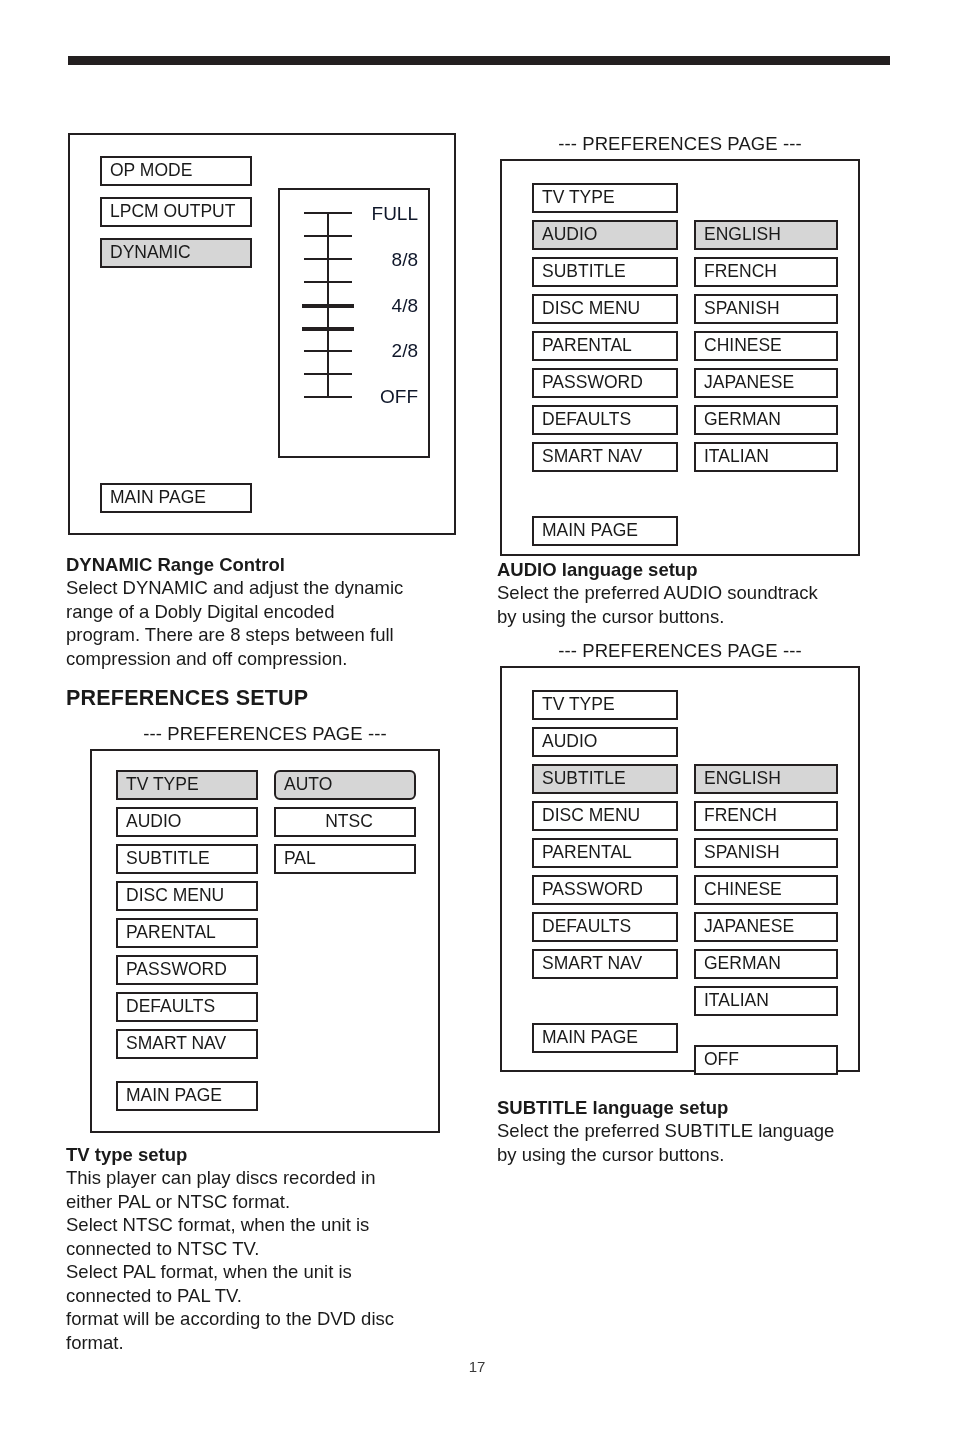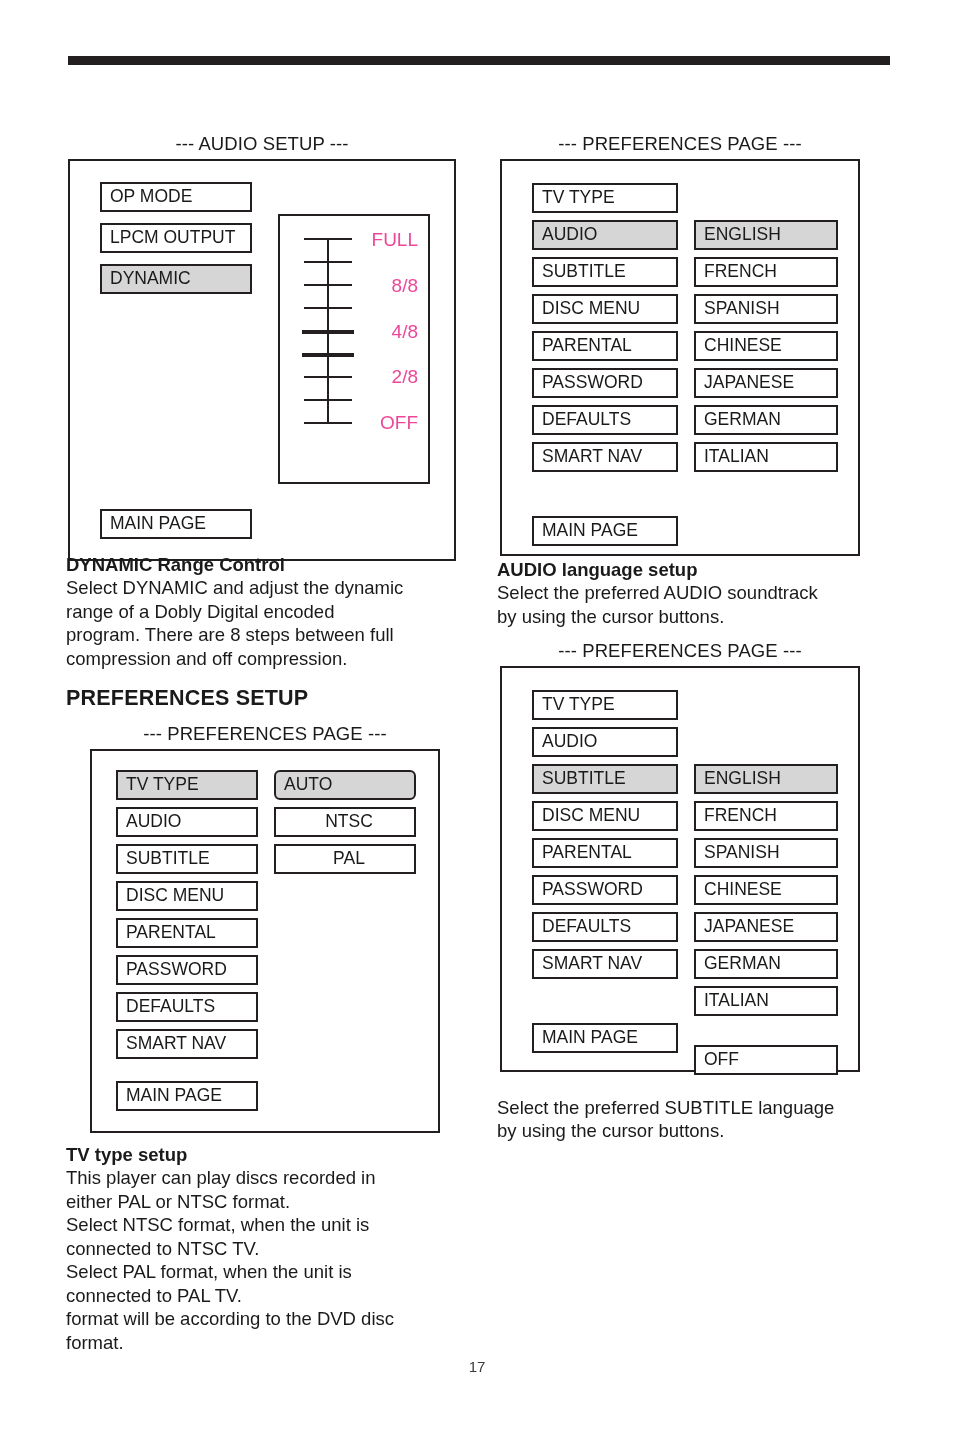--- a/index.html
+++ b/index.html
@@ -51,21 +51,21 @@
 
   
   .slider-box { position:absolute; border:2px solid #231f20; background:#fff; }
   .slider-ticks { position:absolute; }
   .tick { position:absolute; height:2px; background:#231f20; left:0; }
   .tick.bold { height:4px; }
   .stem { position:absolute; width:2px; background:#231f20; }
   .slider-labels { position:absolute; }
   .slider-label {
     position:absolute; font-size:19px; right:0; white-space:nowrap;
-    text-align:right; color:#ec4899; line-height:1;
+    text-align:right; color:#0f172a; line-height:1;
   }
 
   
   .copy { font-size: 18.5px; line-height: 1.27; color:#1a1a1a; }
   .copy .hd { font-weight: bold; }
   .copy p { margin:0; }
   .section-head {
     font-size: 21.5px; font-weight:bold; color:#1a1a1a; letter-spacing:.2px;
   }
 
@@ -75,21 +75,20 @@
   }
 </style>
 </head>
 <body>
 
 <div class="page-header">
   <div class="header-rule"></div>
 </div>
 
 <div class="abs" style="left:68px; top:133px; width:388px;">
-  <div class="osd-caption">--- AUDIO SETUP ---</div>
   <div class="osd-panel" style="width:388px; height:402px;">
     <div class="osd-col" id="audio-menu" style="left:30px; top:21px; width:152px;">
         <div class="osd-item" style="position: absolute; left: 0px; top: 0px; width: 100%;">
           <span>OP MODE</span>
         </div>
         <div class="osd-item" style="position: absolute; left: 0px; top: 41px; width: 100%;">
           <span>LPCM OUTPUT</span>
         </div>
         <div class="osd-item sel" style="position: absolute; left: 0px; top: 82px; width: 100%;">
           <span>DYNAMIC</span>
@@ -159,21 +158,21 @@
           <span>SMART NAV</span>
         </div>
       </div>
     <div class="osd-col" id="tvtype-options" style="left:182px; top:19px; width:142px;">
         <div class="osd-item sel" style="position: absolute; left: 0px; top: 0px; width: 100%; border-radius: 6px;">
           <span>AUTO</span>
         </div>
         <div class="osd-item" style="position: absolute; left: 0px; top: 37px; width: 100%; justify-content: center;">
           <span>NTSC</span>
         </div>
-        <div class="osd-item" style="position: absolute; left: 0px; top: 74px; width: 100%; justify-content: center;">
+        <div class="osd-item" style="position: absolute; left: 0px; top: 74px; width: 100%;">
           <span>PAL</span>
         </div>
       </div>
     <div class="osd-item" style="position:absolute; left:24px; top:330px; width:142px;">MAIN PAGE</div>
   </div>
 </div>
 
 <div class="abs copy" style="left:66px; top:1143px; width:410px;">
   <p class="hd">TV type setup</p>
   <p>This player can play discs recorded in</p>
@@ -301,17 +300,18 @@
         </div>
         <div class="osd-item" style="position: absolute; left: 0px; width: 100%; top: 281px;">
           <span>OFF</span>
         </div>
       </div>
     <div class="osd-item" style="position:absolute; left:30px; top:355px; width:146px;">MAIN PAGE</div>
   </div>
 </div>
 
 <div class="abs copy" style="left:497px; top:1096px; width:400px;">
+  <p class="hd">SUBTITLE language setup</p>
   <p>Select the preferred SUBTITLE language</p>
   <p>by using the cursor buttons.</p>
 </div>
 
 <div class="page-num">17</div>
 
 </body></html>

